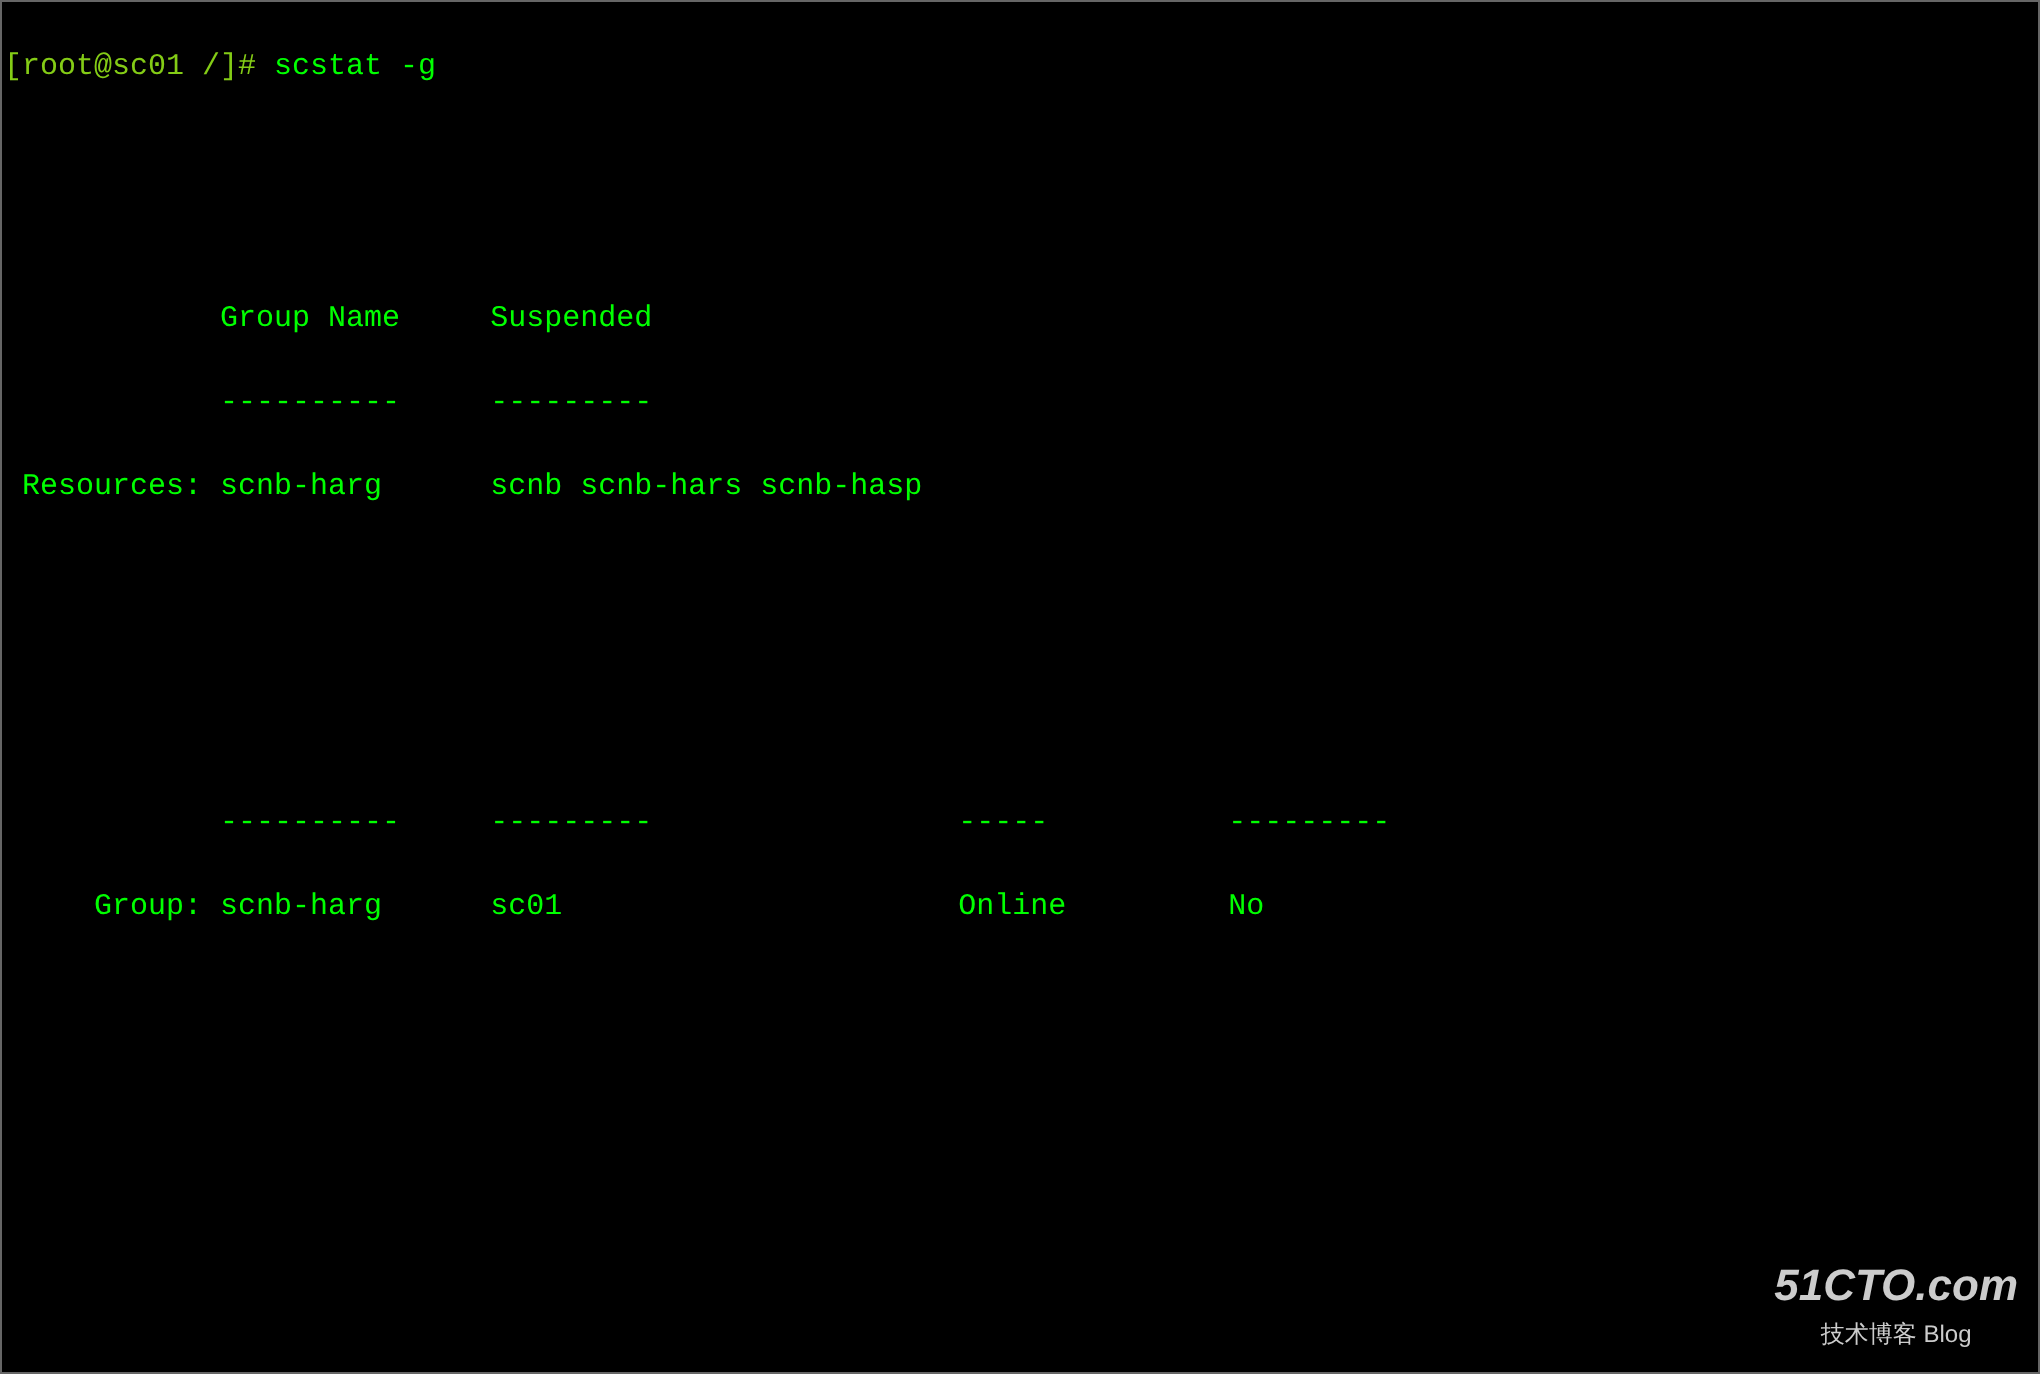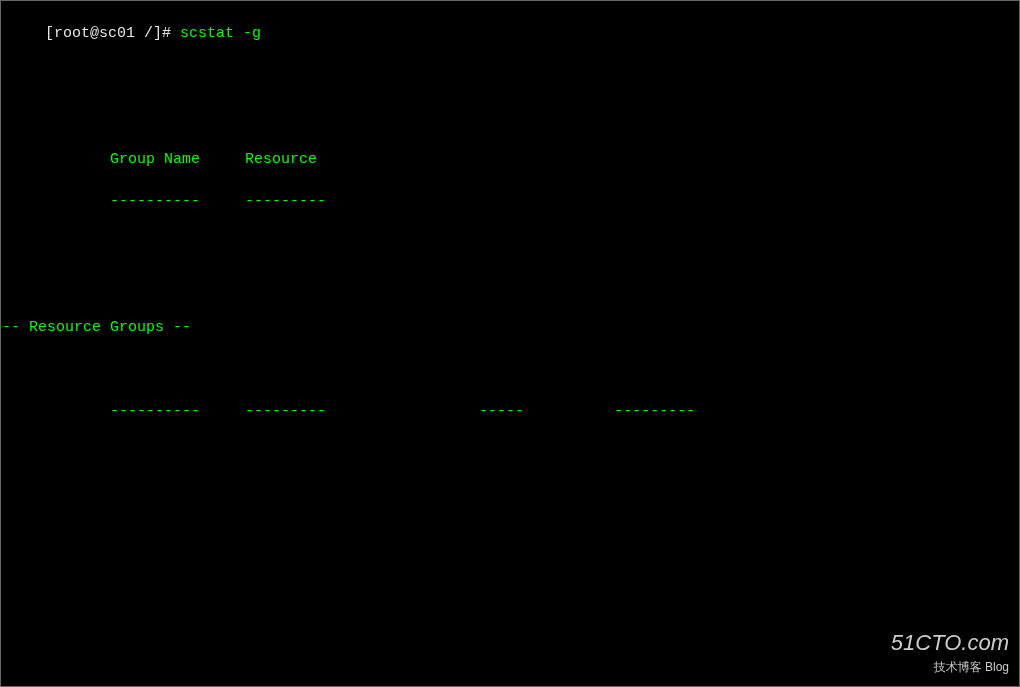--- a/index.html
+++ b/index.html
@@ -17,59 +17,60 @@
       overflow: hidden;
       position: relative;
       border: 1px solid #666;
       line-height: 1.4;
       padding: 1px;
     }
     .terminal {
       white-space: pre;
     }
     .green {
-      color: #e5e5e5;
-      padding-left: 43px;
+      color: #84cc16;
     }
     .watermark {
       position: absolute;
       right: 10px;
       bottom: 10px;
       color: #ccc;
       text-align: right;
       font-family: Arial, sans-serif;
     }
     .watermark .logo {
       font-size: 22px;
-      font-weight: normal;
+      font-weight: bold;
       font-style: italic;
       text-shadow: 1px 1px 2px rgba(0,0,0,0.8);
     }
     .watermark .sub {
       font-size: 12px;
       text-shadow: 1px 1px 2px rgba(0,0,0,0.8);
+      text-align: center;
     }
     .line {
       display: block;
     }
   </style>
 </head>
 <body>
 
 <div class="terminal">
 <span class="line"><span class="green">[root@sc01 /]#</span> <span>scstat -g</span></span>
 <span class="line"> </span>
 <span class="line"> </span>
-<span class="line">            <span>Group Name</span>     <span>Resource</span></span>
+<span class="line">            <span>Group Name</span>     <span>Suspended</span></span>
 <span class="line">            <span>----------</span>     <span>---------</span></span>
+<span class="line"> <span>Resources:</span> <span>scnb-harg</span>      <span>scnb scnb-hars scnb-hasp</span></span>
 <span class="line"> </span>
 <span class="line"> </span>
-<span class="line">-- Resource Groups --</span>
 <span class="line"> </span>
 <span class="line">            <span>----------</span>     <span>---------</span>                 <span>-----</span>          <span>---------</span></span>
+<span class="line">     <span>Group:</span> <span>scnb-harg</span>      <span>sc01</span>                      <span>Online</span>         <span>No</span></span>
 <span class="line"> </span>
 
 
 
 
 
 
 
 
 

